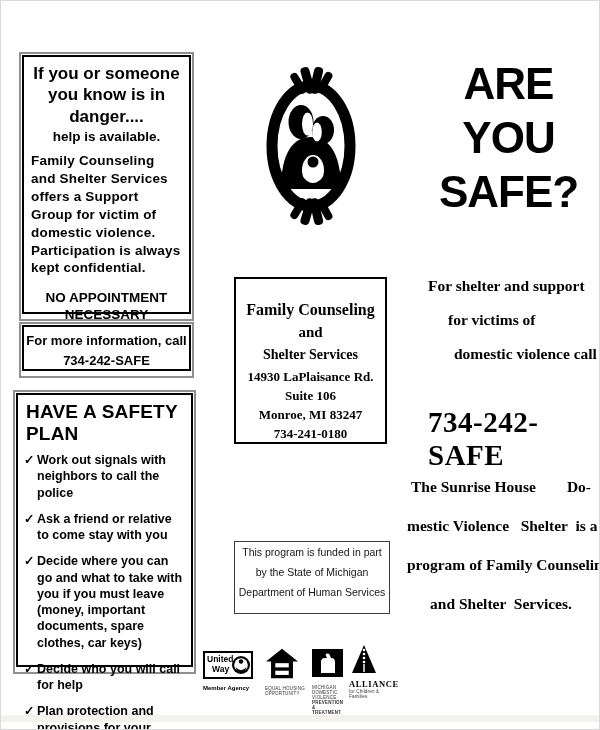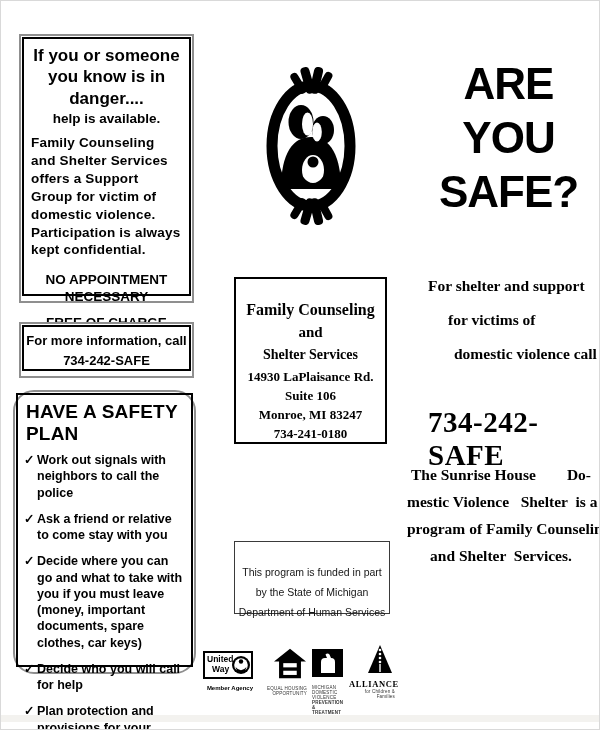--- a/index.html
+++ b/index.html
@@ -3,68 +3,68 @@
 <meta charset="utf-8">
 <style>
   html,body{margin:0;padding:0;background:#fff;}
   .page{position:relative;width:600px;height:730px;background:#fff;
         border:1px solid #d9d9d9;box-sizing:border-box;overflow:hidden;
         font-family:"Liberation Sans",sans-serif;color:#000;}
 
   
   .dbox{position:absolute;border:2px solid #8f8f8f;background:#fff;}
   .dbox-inner{border:2px solid #000;margin:1px;height:calc(100% - 6px);box-sizing:border-box;padding:6px 7px;}
-  .box1{left:18px;top:33px;width:171px;height:265px;}
+  .box1{left:18px;top:51px;width:171px;height:265px;}
   .box1 .head{font-size:17px;font-weight:bold;text-align:center;line-height:1.25;}
   .box1 .sub{font-size:13.5px;font-weight:bold;text-align:center;margin-top:2px;}
   .box1 .body{font-size:13.5px;font-weight:bold;line-height:1.33;margin-top:8px;letter-spacing:.2px;}
   .box1 .note{font-size:13.5px;font-weight:bold;text-align:center;line-height:1.25;}
   .n1{margin-top:13px;} .n2{margin-top:9px;}
   .box2{left:18px;top:321px;width:171px;height:52px;}
   .box2 .dbox-inner{padding:4px 2px;}
   .box2 div{font-size:13px;font-weight:bold;text-align:center;line-height:20px;}
-  .box3{left:12px;top:389px;width:179px;height:280px;border-radius:21px;}
+  .box3{left:12px;top:389px;width:179px;height:280px;}
   .box3 .dbox-inner{padding:5px 6px;}
   .box3 .title{font-size:19px;font-weight:bold;letter-spacing:.2px;margin:1px 0 7px 2px;}
   .chk{display:flex;font-size:12.5px;font-weight:bold;line-height:1.3;margin-bottom:10px;}
   .chk .tick{width:13px;flex:0 0 13px;font-weight:bold;}
   
   .emblem{position:absolute;left:262px;top:66px;width:96px;height:158px;}
   .addr{position:absolute;left:233px;top:276px;width:153px;height:167px;border:2px solid #000;
         font-family:"Liberation Serif",serif;font-weight:bold;text-align:center;box-sizing:border-box;padding-top:20px;}
   .addr .org1{font-size:16px;line-height:22px;}
   .addr .org2{font-size:15px;line-height:22px;}
   .addr .org3{font-size:14px;line-height:24px;}
   .addr .adr{font-size:13px;line-height:19px;}
   .fund{position:absolute;left:233px;top:540px;width:156px;height:73px;border:1px solid #3a3a3a;
-        box-sizing:border-box;text-align:center;padding-top:20px;}
+        box-sizing:border-box;text-align:center;padding-top:0;}
   .fund div{font-size:10.5px;line-height:20px;color:#161616;}
   .logos{position:absolute;left:198px;top:640px;width:200px;height:75px;}
-  .plogo{position:absolute;text-align:right;}
+  .plogo{position:absolute;text-align:left;}
   .uw{left:4px;top:10px;width:50px;}
   .uw .cap{font-size:6px;font-weight:bold;margin-top:2px;}
   .eh{left:66px;top:7px;width:42px;}
   .tinycap{font-size:4.5px;line-height:5px;color:#333;margin-top:2px;letter-spacing:.2px;}
   .mi{left:113px;top:8px;width:34px;text-align:left;}
   .mi .tinycap{text-align:left;margin-top:4px;}
   .al{left:150px;top:3px;width:46px;}
   .al .nm{font-family:"Liberation Serif",serif;font-size:8.5px;font-weight:bold;letter-spacing:.6px;margin-top:1px;}
   .al .tinycap{margin-top:0;}
   
   .headline{position:absolute;left:420px;top:56px;width:175px;text-align:center;
             font-size:44px;font-weight:bold;line-height:54px;letter-spacing:-1px;}
   .support{position:absolute;left:421px;top:276px;width:184px;
            font-family:"Liberation Serif",serif;font-weight:bold;font-size:15.5px;}
   .support div{margin-bottom:16px;}
   .s1{margin-left:6px;} .s2{margin-left:26px;} .s3{margin-left:32px;}
   .bigphone{position:absolute;left:427px;top:405px;font-family:"Liberation Serif",serif;
             font-weight:bold;font-size:29px;letter-spacing:.5px;}
   .program{position:absolute;left:406px;top:460px;width:188px;text-align:center;
            font-family:"Liberation Serif",serif;font-weight:bold;font-size:15.5px;line-height:27px;}
-  .program div{white-space:pre;}
+  .program div{white-space:pre;margin-top:12px;}
   .footband{position:absolute;left:0;top:714px;width:100%;height:7px;background:#f3f2ef;}
 </style>
 </head>
 <body>
 
 <div class="page">
 
   <div class="dbox box1">
     <div class="dbox-inner">
       <div class="head">If you or someone you know is in danger....</div>

